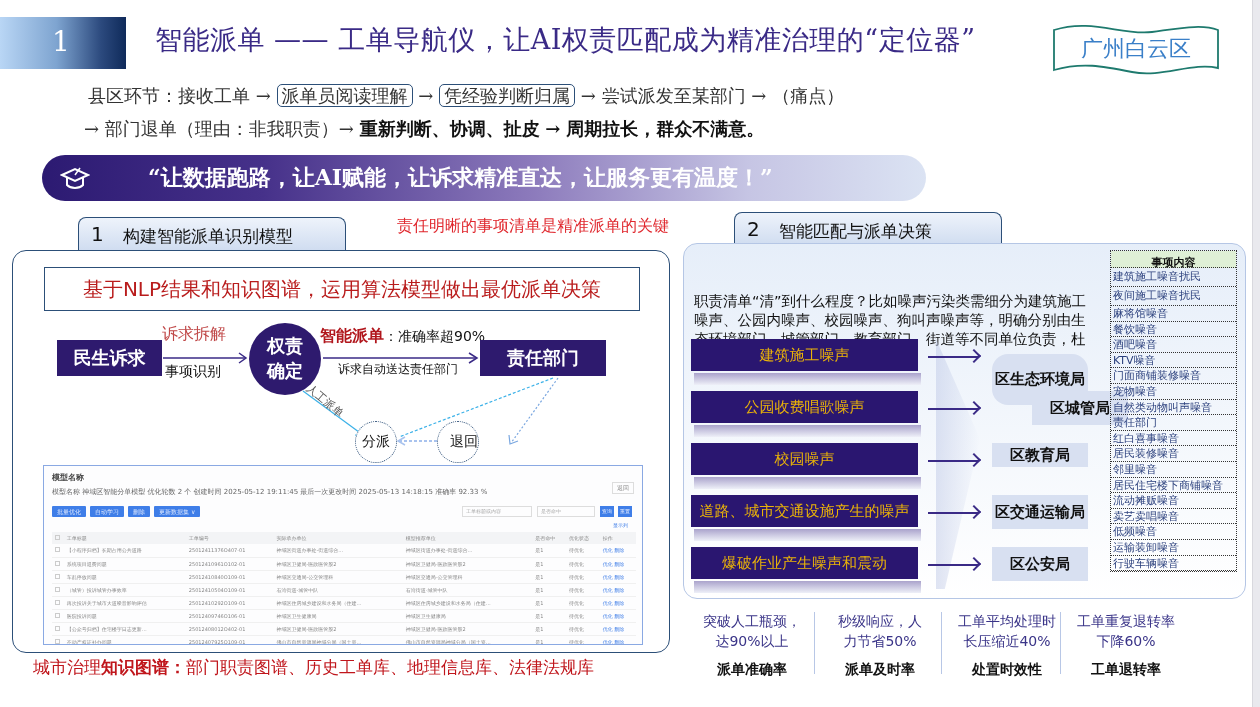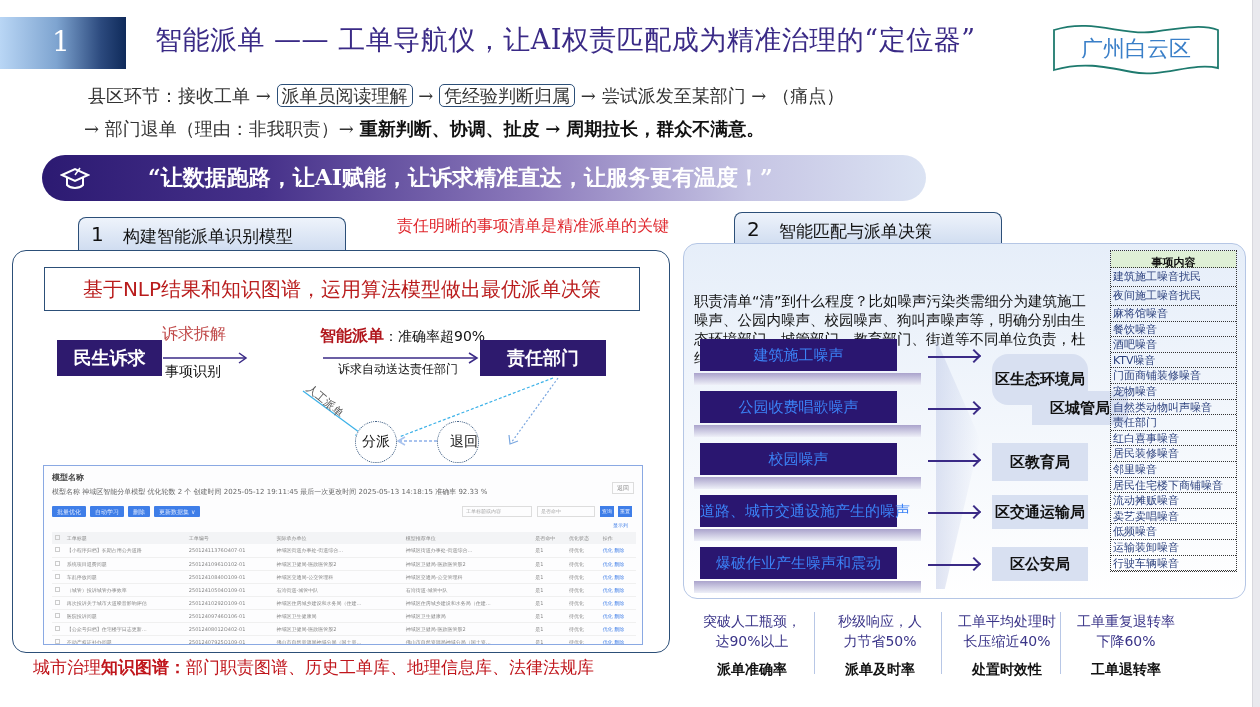--- a/index.html
+++ b/index.html
@@ -74,21 +74,21 @@
   .shot td.op { color: #3f7ee8; }
   .shot .cb { display: inline-block; width: 5px; height: 5px; border: 1px solid #ccc; }
 
   .kg-note { position: absolute; left: 33px; top: 656px; font-family: "DejaVu Serif", serif; font-size: 17px; color: #c0161c; white-space: nowrap; }
   .kg-note b { font-weight: bold; }
 
   
   .right-panel { position: absolute; left: 683px; top: 243px; width: 563px; height: 356px; border: 1.5px solid #b5c6e5; border-radius: 14px;
     background: linear-gradient(180deg, #e6eef9 0%, #ffffff 100%); }
   .resp-para { position: absolute; left: 10px; top: 8px; width: 400px; font-size: 14.5px; line-height: 19px; color: #111; margin-top: 40px; }
-  .noise-row { position: absolute; left: 16px; width: 197px; height: 32px; background: #2a1670; color: #3b82f6; font-size: 15px; text-align: center; line-height: 32px; white-space: nowrap; }
+  .noise-row { position: absolute; left: 7px; width: 227px; height: 32px; background: #2a1670; color: #eab308; font-size: 15px; text-align: center; line-height: 32px; white-space: nowrap; }
   .noise-shadow { position: absolute; left: 10px; width: 227px; height: 12px; background: linear-gradient(180deg, #aaa3cc 0%, #eef0f8 100%); }
   .arrow { position: absolute; left: 244px; width: 50px; height: 2px; background: #3a2a86; }
   .arrow::after { content: ""; position: absolute; right: -1px; top: -5px; width: 8px; height: 8px; border-top: 2px solid #3a2a86; border-right: 2px solid #3a2a86; transform: rotate(45deg); }
   .dept-box { position: absolute; left: 308px; width: 96px; background: #d8e0f1; color: #111; font-weight: bold; font-size: 15px; text-align: center; line-height: 17px; display: flex; align-items: center; justify-content: center; }
   .wedge { position: absolute; left: 252px; top: 95px; width: 44px; height: 250px; background: linear-gradient(90deg, rgba(190,200,230,0.5), rgba(255,255,255,0)); clip-path: polygon(0 0, 100% 40%, 20% 100%, 0 100%); }
 
   .item-table { position: absolute; left: 1110px; top: 250px; width: 127px; border: 1px dotted #333; font-size: 11px; color: #2a3f7c; }
   .item-table .th { background: #dff0d6; text-align: center; font-weight: bold; color: #111; height: 17px; line-height: 23px; border-bottom: 1px dotted #333; }
   .item-table .td { height: 15.6px; line-height: 15px; border-bottom: 1px dotted #333; padding-left: 2px; white-space: nowrap; overflow: hidden; }
   .item-table .td.first { height: 19px; line-height: 18px; }
@@ -161,20 +161,24 @@
     <line x1="540" y1="127" x2="386" y2="186" stroke="#3bb1e8" stroke-width="1.2" stroke-dasharray="3,2"></line>
     <line x1="545" y1="127" x2="498" y2="192" stroke="#7aa7e0" stroke-width="1.2" stroke-dasharray="2,2"></line>
     <polyline points="496,184 497,193 505,190" fill="none" stroke="#7aa7e0" stroke-width="1.2"></polyline>
     <line x1="424" y1="190" x2="386" y2="190" stroke="#a9c3ee" stroke-width="2" stroke-dasharray="3,2"></line>
     <polyline points="392,186 385,190 392,194" fill="none" stroke="#a9c3ee" stroke-width="1.5"></polyline>
   </svg>
 
   <div class="node-rect n-min">民生诉求</div>
   <div class="lbl lbl-split">诉求拆解</div>
   <div class="lbl lbl-ident">事项识别</div>
+  <div class="n-circle">
+    <div>权责</div>
+    <div>确定</div>
+  </div>
   <div class="lbl lbl-smart">
     <b>智能派单</b><span>：准确率超90%</span>
   </div>
   <div class="lbl lbl-auto">诉求自动送达责任部门</div>
   <div class="node-rect n-resp">责任部门</div>
   <div class="lbl lbl-manual">人工派单</div>
   <div class="dot-circle c-fenpai">分派</div>
   <div class="dot-circle c-tuihui">退回</div>
 
   <div class="shot">
@@ -305,21 +309,21 @@
       <div class="noise-shadow" style="top: 129px;"></div>
       <div class="arrow" style="top: 112px;"></div>
       <div class="dept-box" style="top: 110px; height: 51px; border-radius: 16px;">区生态环境局</div>
       <div class="noise-row" style="top: 147px;">公园收费唱歌噪声</div>
       <div class="noise-shadow" style="top: 181px;"></div>
       <div class="arrow" style="top: 164px;"></div>
       <div class="dept-box" style="top: 147px; height: 34px; margin-left: 40px;">区城管局</div>
       <div class="noise-row" style="top: 199px;">校园噪声</div>
       <div class="noise-shadow" style="top: 233px;"></div>
       <div class="arrow" style="top: 216px;"></div>
-      <div class="dept-box" style="top: 199px; height: 38px; font-family: Liberation Serif, serif;">区教育局</div>
+      <div class="dept-box" style="top: 199px; height: 24px; font-family: Liberation Serif, serif;">区教育局</div>
       <div class="noise-row" style="top: 251px;">道路、城市交通设施产生的噪声</div>
       <div class="noise-shadow" style="top: 285px;"></div>
       <div class="arrow" style="top: 268px;"></div>
       <div class="dept-box" style="top: 251px; height: 34px;">区交通运输局</div>
       <div class="noise-row" style="top: 303px;">爆破作业产生噪声和震动</div>
       <div class="noise-shadow" style="top: 337px;"></div>
       <div class="arrow" style="top: 320px;"></div>
       <div class="dept-box" style="top: 303px; height: 34px;">区公安局</div>
     </div>
 </div>

